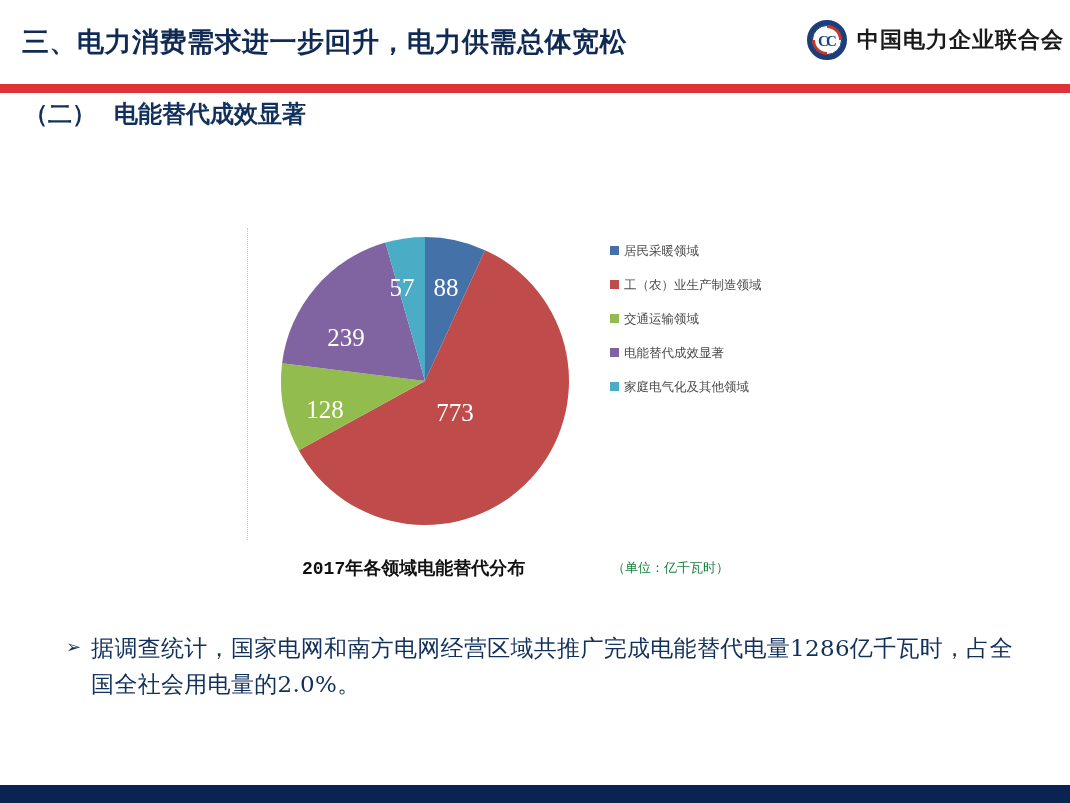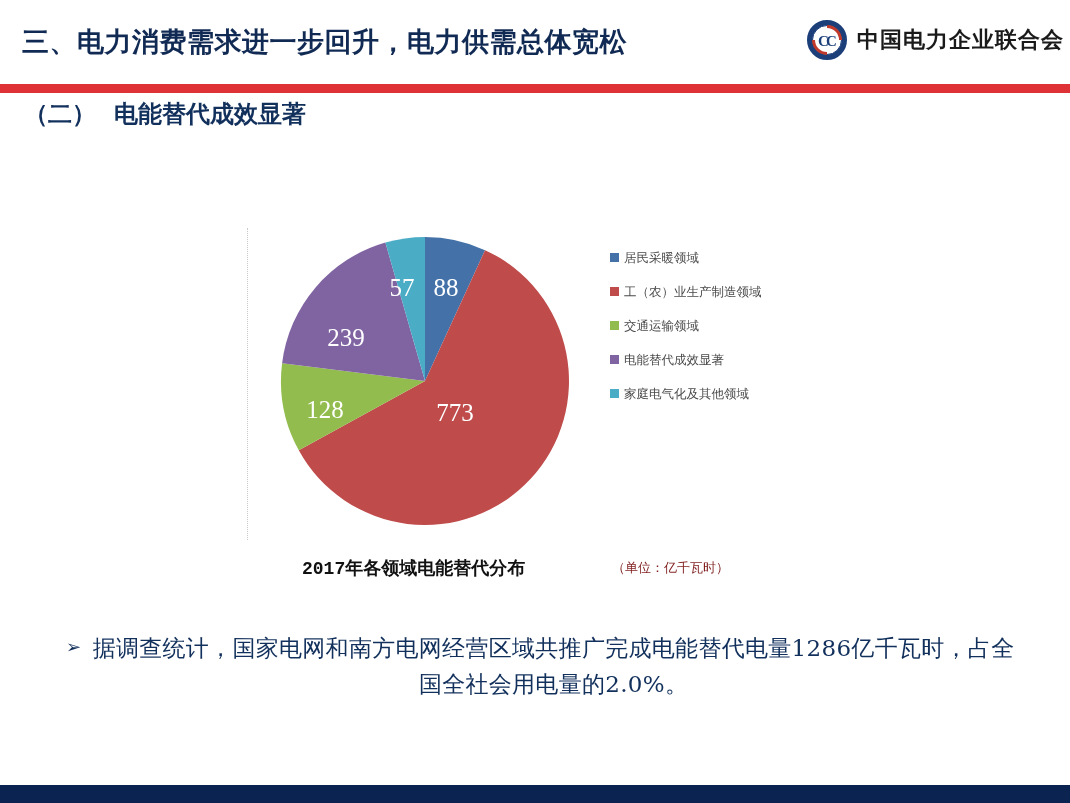--- a/index.html
+++ b/index.html
@@ -13,21 +13,20 @@
     position: relative;
     overflow: hidden;
     font-family: "Liberation Sans", "DejaVu Sans", sans-serif;
   }
 
   
   .slide {
     position: absolute;
     inset: 0;
     background: #ffffff;
-    text-align: center;
   }
 
   
   .header-title {
     position: absolute;
     left: 22px;
     top: 24px;
     font-family: "DejaVu Sans", "Liberation Sans", sans-serif;
     font-size: 27px;
     font-weight: bold;
@@ -123,21 +122,21 @@
   .pie-label {
     font-family: "Liberation Serif", "DejaVu Serif", serif;
     font-size: 25px;
     fill: #ffffff;
   }
 
   
   .legend {
     position: absolute;
     left: 363px;
-    top: 21px;
+    top: 14px;
     width: 175px;
   }
   .legend-item {
     display: flex;
     align-items: flex-start;
     margin-bottom: 17px;
   }
   .legend-swatch {
     width: 9px;
     height: 9px;
@@ -162,21 +161,21 @@
     font-weight: bold;
     color: #111111;
     white-space: nowrap;
   }
   .chart-unit {
     position: absolute;
     left: 612px;
     top: 559px;
     font-family: "DejaVu Sans", "Liberation Sans", sans-serif;
     font-size: 13px;
-    color: #7f1d1d;
+    color: #15803d;
     white-space: nowrap;
   }
 
   
   .bullet-block {
     position: absolute;
     left: 66px;
     top: 630px;
     width: 950px;
     display: flex;

